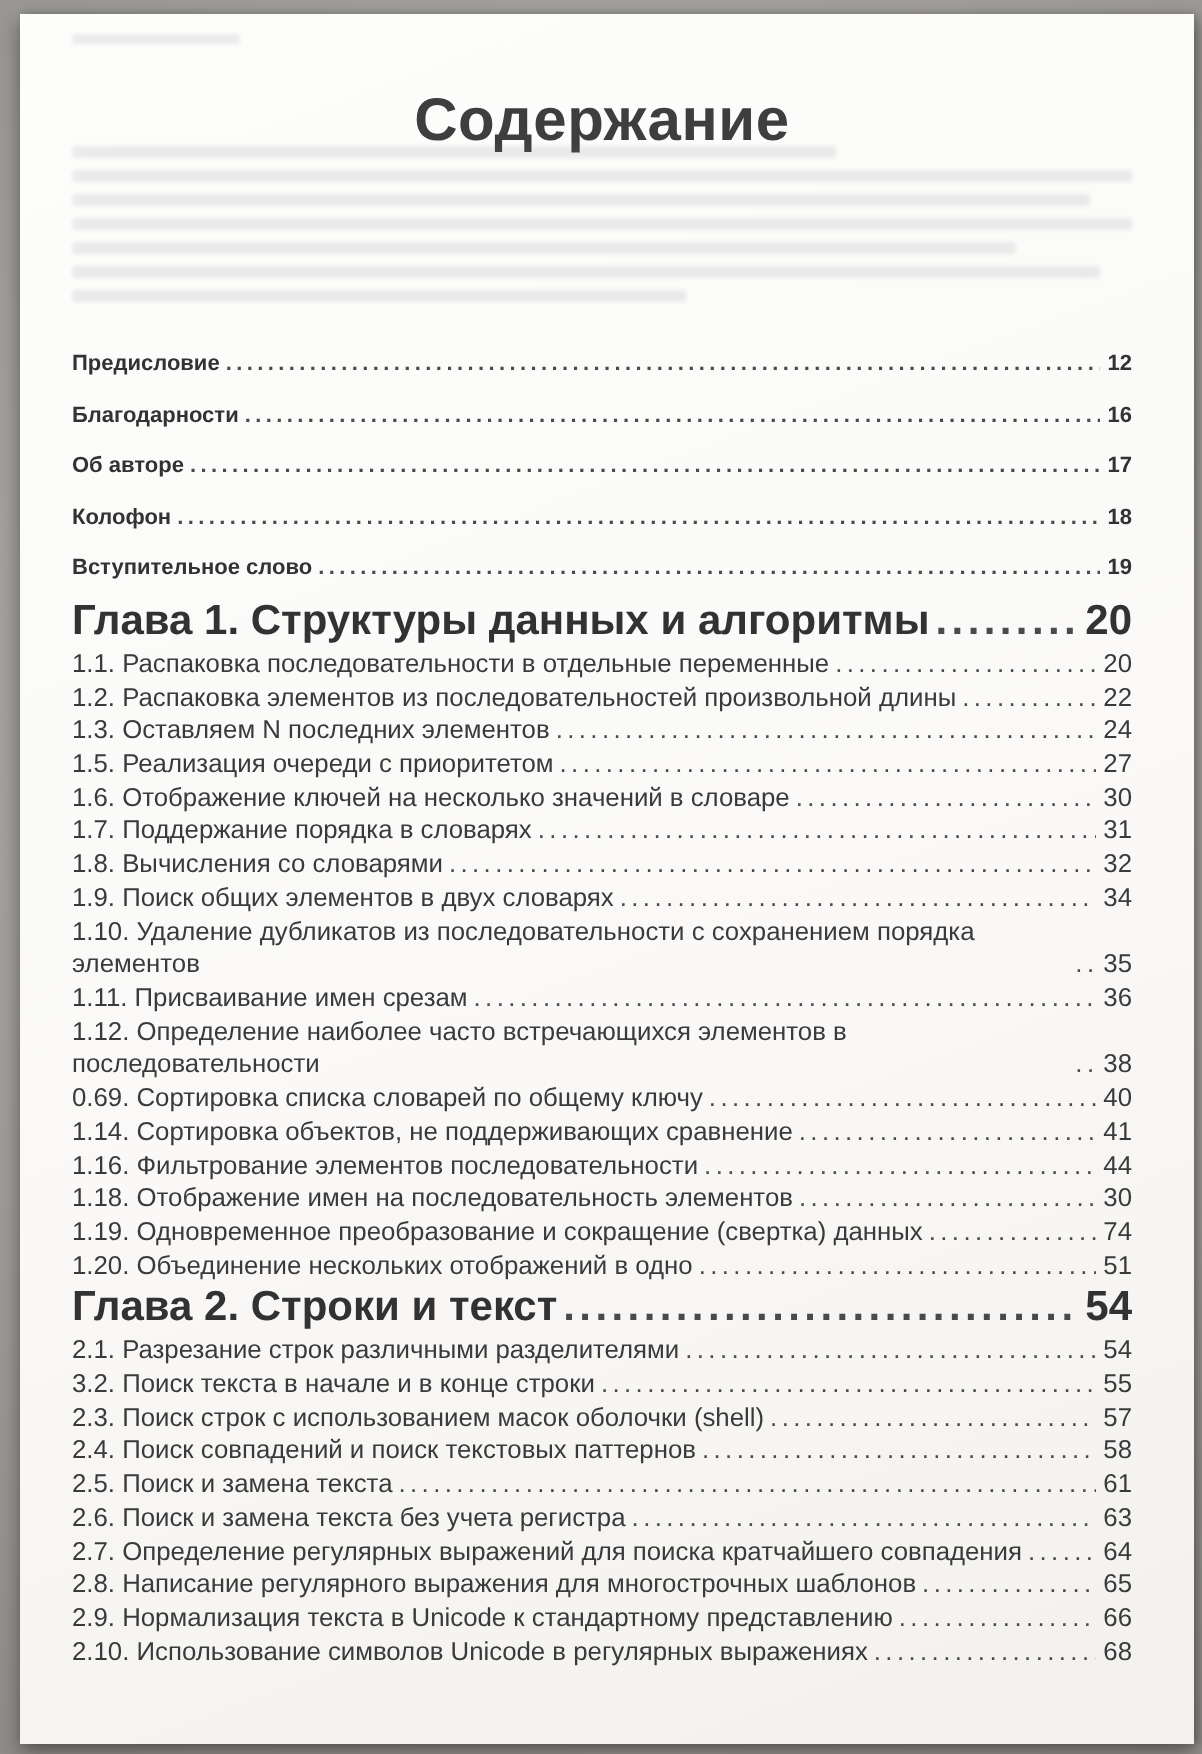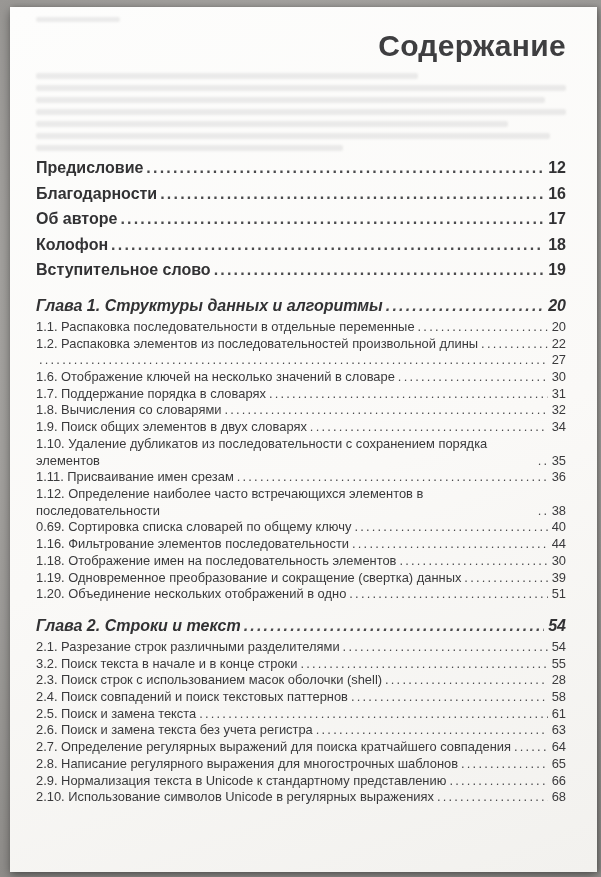--- a/index.html
+++ b/index.html
@@ -9,21 +9,21 @@
     font-family:"Liberation Sans","DejaVu Sans",sans-serif;
   }
   .page{
     position:absolute;left:10px;top:7px;width:587px;height:865px;
     background:linear-gradient(160deg,#fdfdfc 0%,#faf9f7 55%,#f2f1ee 100%);
     box-shadow:0 4px 10px rgba(0,0,0,0.40), 2px 0 4px rgba(0,0,0,0.18);
     box-sizing:border-box;
     padding:22px 31px 10px 26px;
   }
   h1.title{
-    margin:0;padding:0;text-align:right;
+    margin:15px;padding:0;text-align:center;
     font-size:30px;font-weight:700;color:#3e3e40;letter-spacing:0.3px;
   }
   
   .ghost{position:absolute;left:26px;right:31px;top:66px;filter:blur(1.1px);}
   .ghost .gl{height:6px;margin-bottom:6px;border-radius:2px;background:rgba(110,110,112,0.12);}
   .ghost .g1{width:72%;margin-left:0;}
   .ghost .g2{width:100%;}
   .ghost .g3{width:96%;}
   .ghost .g4{width:100%;}
   .ghost .g5{width:89%;}
@@ -35,22 +35,22 @@
   .front{margin-top:92px;}
   .row{display:flex;align-items:flex-end;color:#3a3a3c;}
   .lbl{flex:0 1 auto;}
   .dots{flex:1 1 10px;min-width:10px;overflow:hidden;white-space:nowrap;margin:0 2px 0 3px;}
   .dots::after{
     content:"..........................................................................................................................................................................................................";
     letter-spacing:2.2px;color:#4a4a4c;
   }
   .num{flex:0 0 auto;padding-left:2px;}
 
-  .row.front-row{font-size:16px;font-weight:700;line-height:25.6px;color:#323234;}
-  .row.chapter{font-size:16px;font-weight:700;line-height:20px;color:#323234;margin-top:13px;margin-bottom:3px;font-style:italic;}
+  .row.front-row{font-size:11px;font-weight:700;line-height:25.6px;color:#323234;}
+  .row.chapter{font-size:21px;font-weight:700;line-height:20px;color:#323234;margin-top:3px;margin-bottom:3px;}
   .row.section{font-size:12.9px;line-height:16.7px;align-items:flex-end;}
 </style>
 </head>
 <body>
 
 <div class="page">
   <div class="ghost-corner"></div>
   <h1 class="title">Содержание</h1>
 
   <div class="ghost">
@@ -100,20 +100,26 @@
         <span class="lbl">1.1. Распаковка последовательности в отдельные переменные</span>
         <span class="dots"></span>
         <span class="num">20</span>
       </div>
       <div class="row section">
         <span class="lbl">1.2. Распаковка элементов из последовательностей произвольной длины</span>
         <span class="dots"></span>
         <span class="num">22</span>
       </div>
       <div class="row section">
+        <span class="lbl">1.3. Оставляем N последних элементов</span>
+        <span class="dots"></span>
+        <span class="num">24</span>
+      </div>
+      <div class="row section">
+        <span class="lbl">1.5. Реализация очереди с приоритетом</span>
         <span class="dots"></span>
         <span class="num">27</span>
       </div>
       <div class="row section">
         <span class="lbl">1.6. Отображение ключей на несколько значений в словаре</span>
         <span class="dots"></span>
         <span class="num">30</span>
       </div>
       <div class="row section">
         <span class="lbl">1.7. Поддержание порядка в словарях</span>
@@ -144,33 +150,38 @@
         <span class="lbl">1.12. Определение наиболее часто встречающихся элементов в последовательности</span>
         <span class="dots"></span>
         <span class="num">38</span>
       </div>
       <div class="row section">
         <span class="lbl">0.69. Сортировка списка словарей по общему ключу</span>
         <span class="dots"></span>
         <span class="num">40</span>
       </div>
       <div class="row section">
+        <span class="lbl">1.14. Сортировка объектов, не поддерживающих сравнение</span>
+        <span class="dots"></span>
+        <span class="num">41</span>
+      </div>
+      <div class="row section">
         <span class="lbl">1.16. Фильтрование элементов последовательности</span>
         <span class="dots"></span>
         <span class="num">44</span>
       </div>
       <div class="row section">
         <span class="lbl">1.18. Отображение имен на последовательность элементов</span>
         <span class="dots"></span>
         <span class="num">30</span>
       </div>
       <div class="row section">
         <span class="lbl">1.19. Одновременное преобразование и сокращение (свертка) данных</span>
         <span class="dots"></span>
-        <span class="num">39</span>
+        <span class="num">74</span>
       </div>
       <div class="row section">
         <span class="lbl">1.20. Объединение нескольких отображений в одно</span>
         <span class="dots"></span>
         <span class="num">51</span>
       </div>
       <div class="row chapter">
         <span class="lbl">Глава 2. Строки и текст</span>
         <span class="dots"></span>
         <span class="num">54</span>
@@ -181,21 +192,21 @@
         <span class="num">54</span>
       </div>
       <div class="row section">
         <span class="lbl">3.2. Поиск текста в начале и в конце строки</span>
         <span class="dots"></span>
         <span class="num">55</span>
       </div>
       <div class="row section">
         <span class="lbl">2.3. Поиск строк с использованием масок оболочки (shell)</span>
         <span class="dots"></span>
-        <span class="num">28</span>
+        <span class="num">57</span>
       </div>
       <div class="row section">
         <span class="lbl">2.4. Поиск совпадений и поиск текстовых паттернов</span>
         <span class="dots"></span>
         <span class="num">58</span>
       </div>
       <div class="row section">
         <span class="lbl">2.5. Поиск и замена текста</span>
         <span class="dots"></span>
         <span class="num">61</span>

